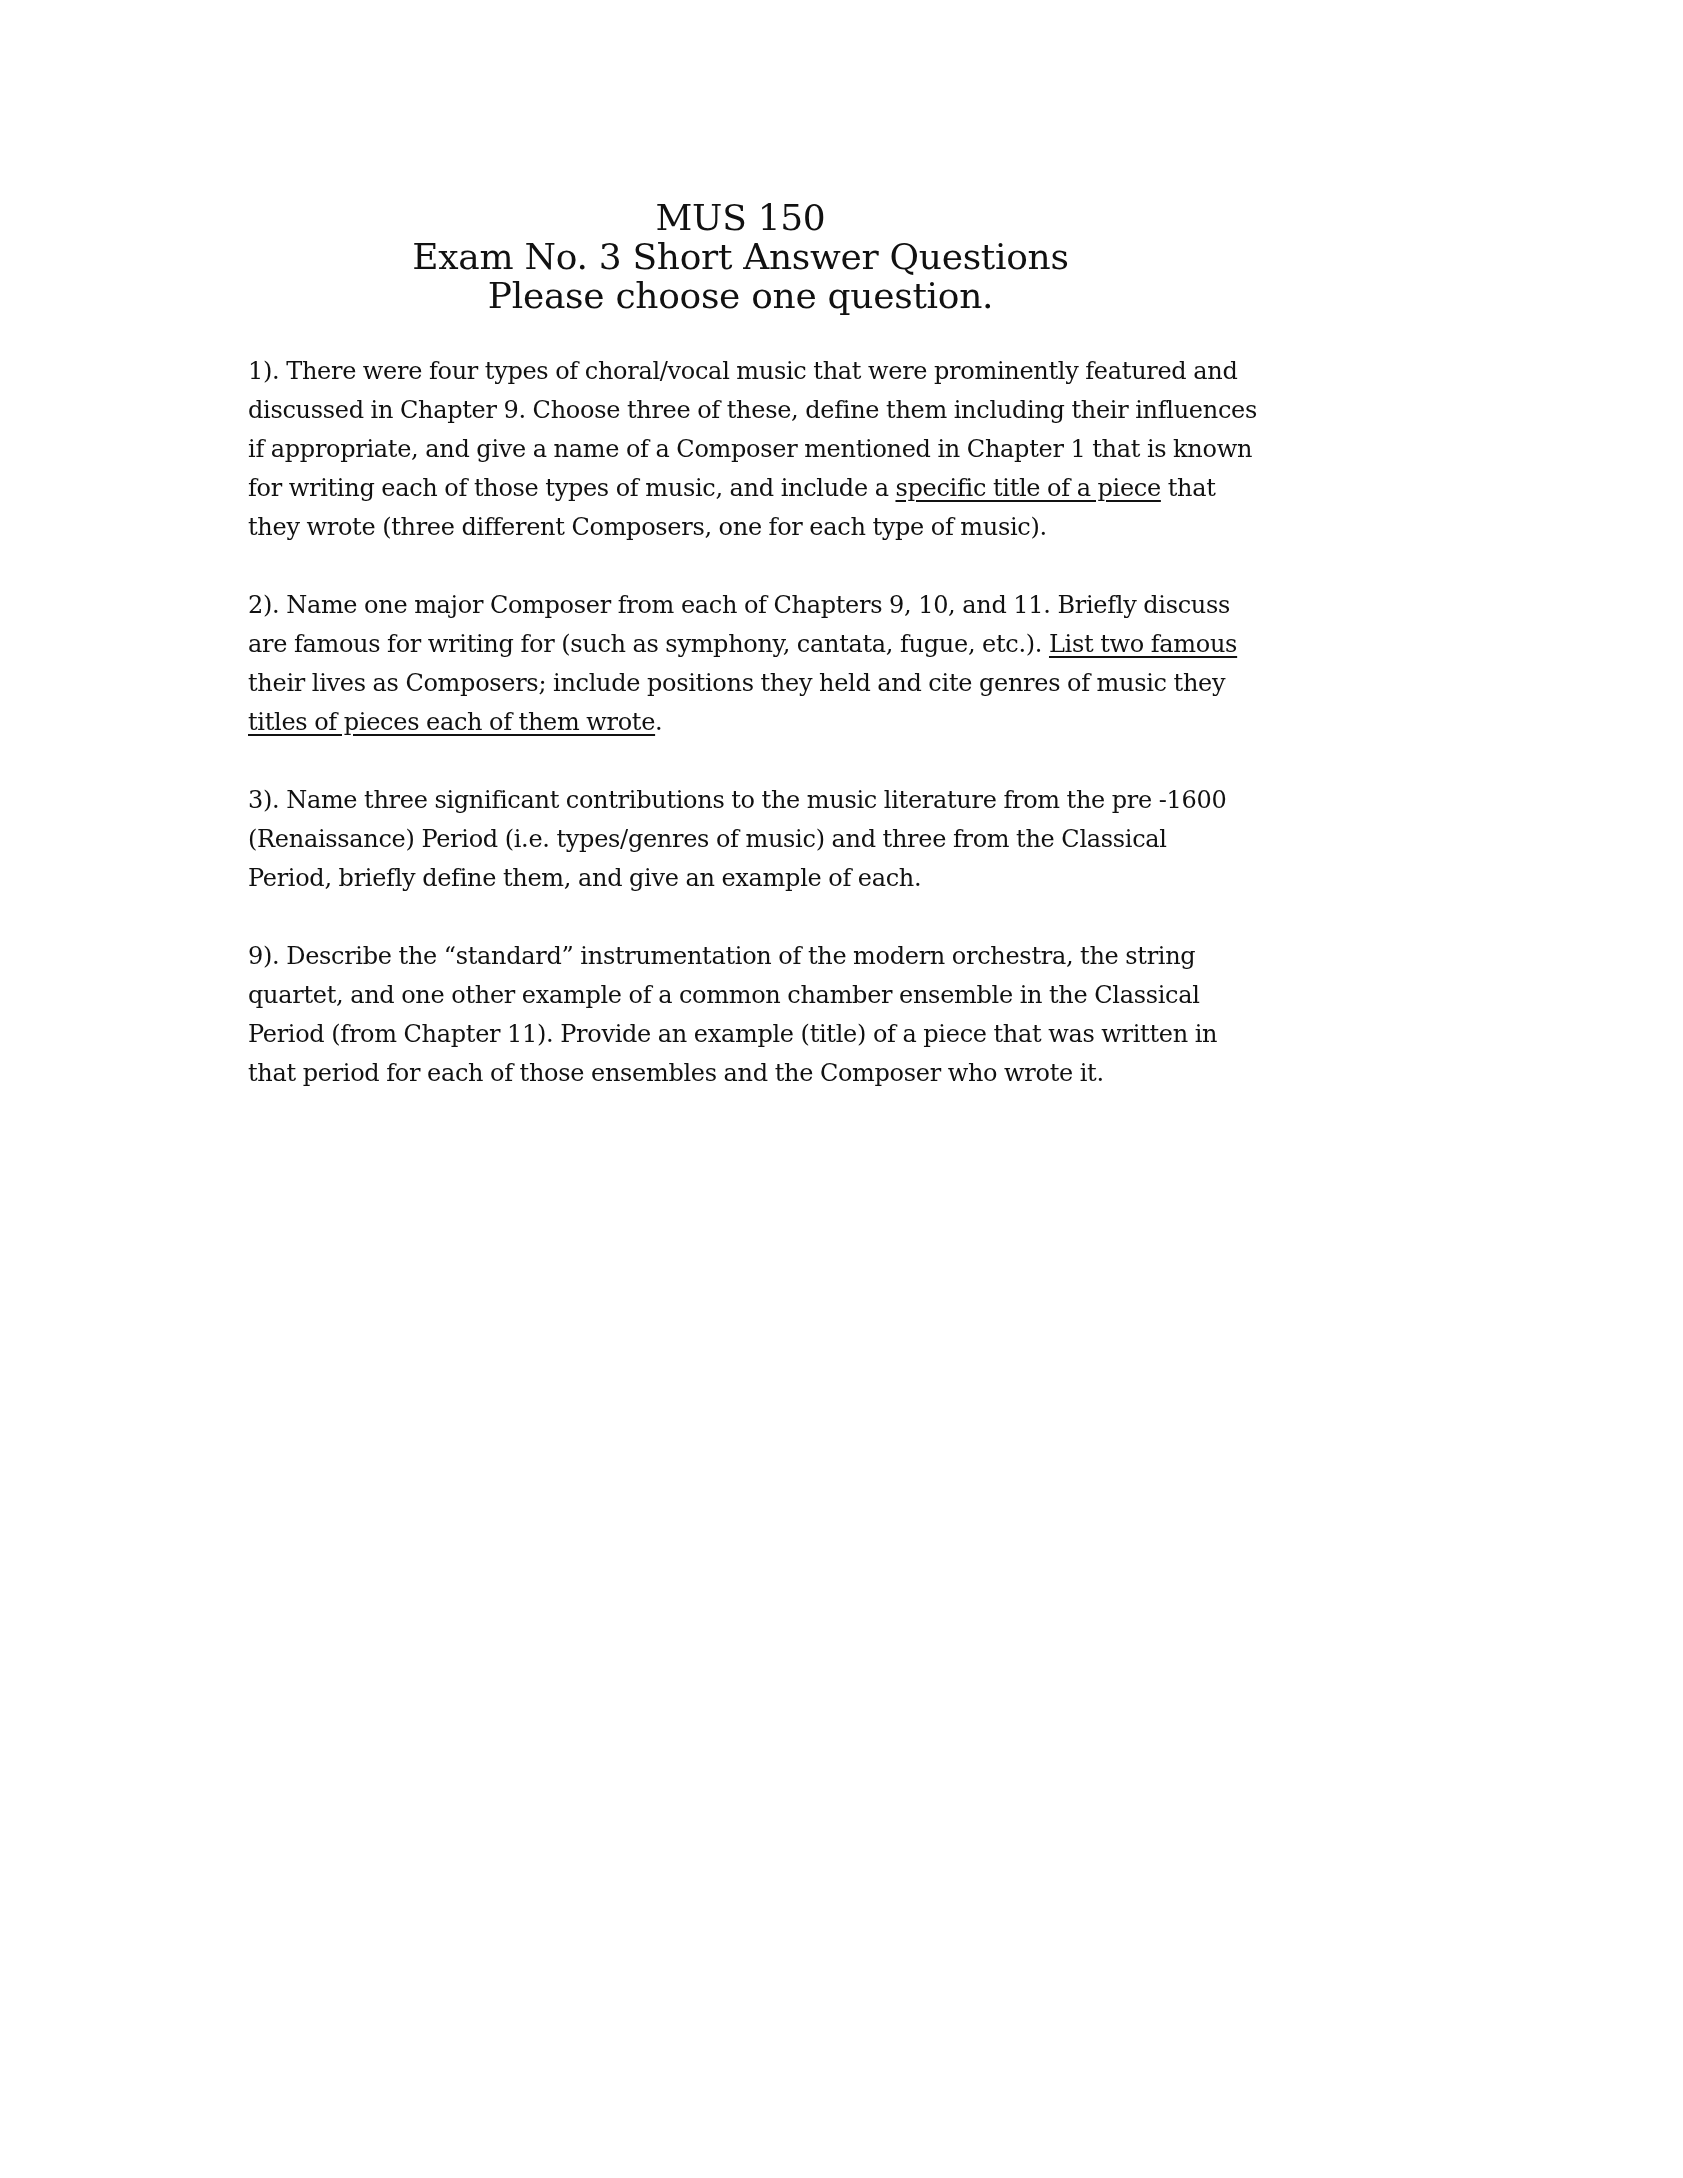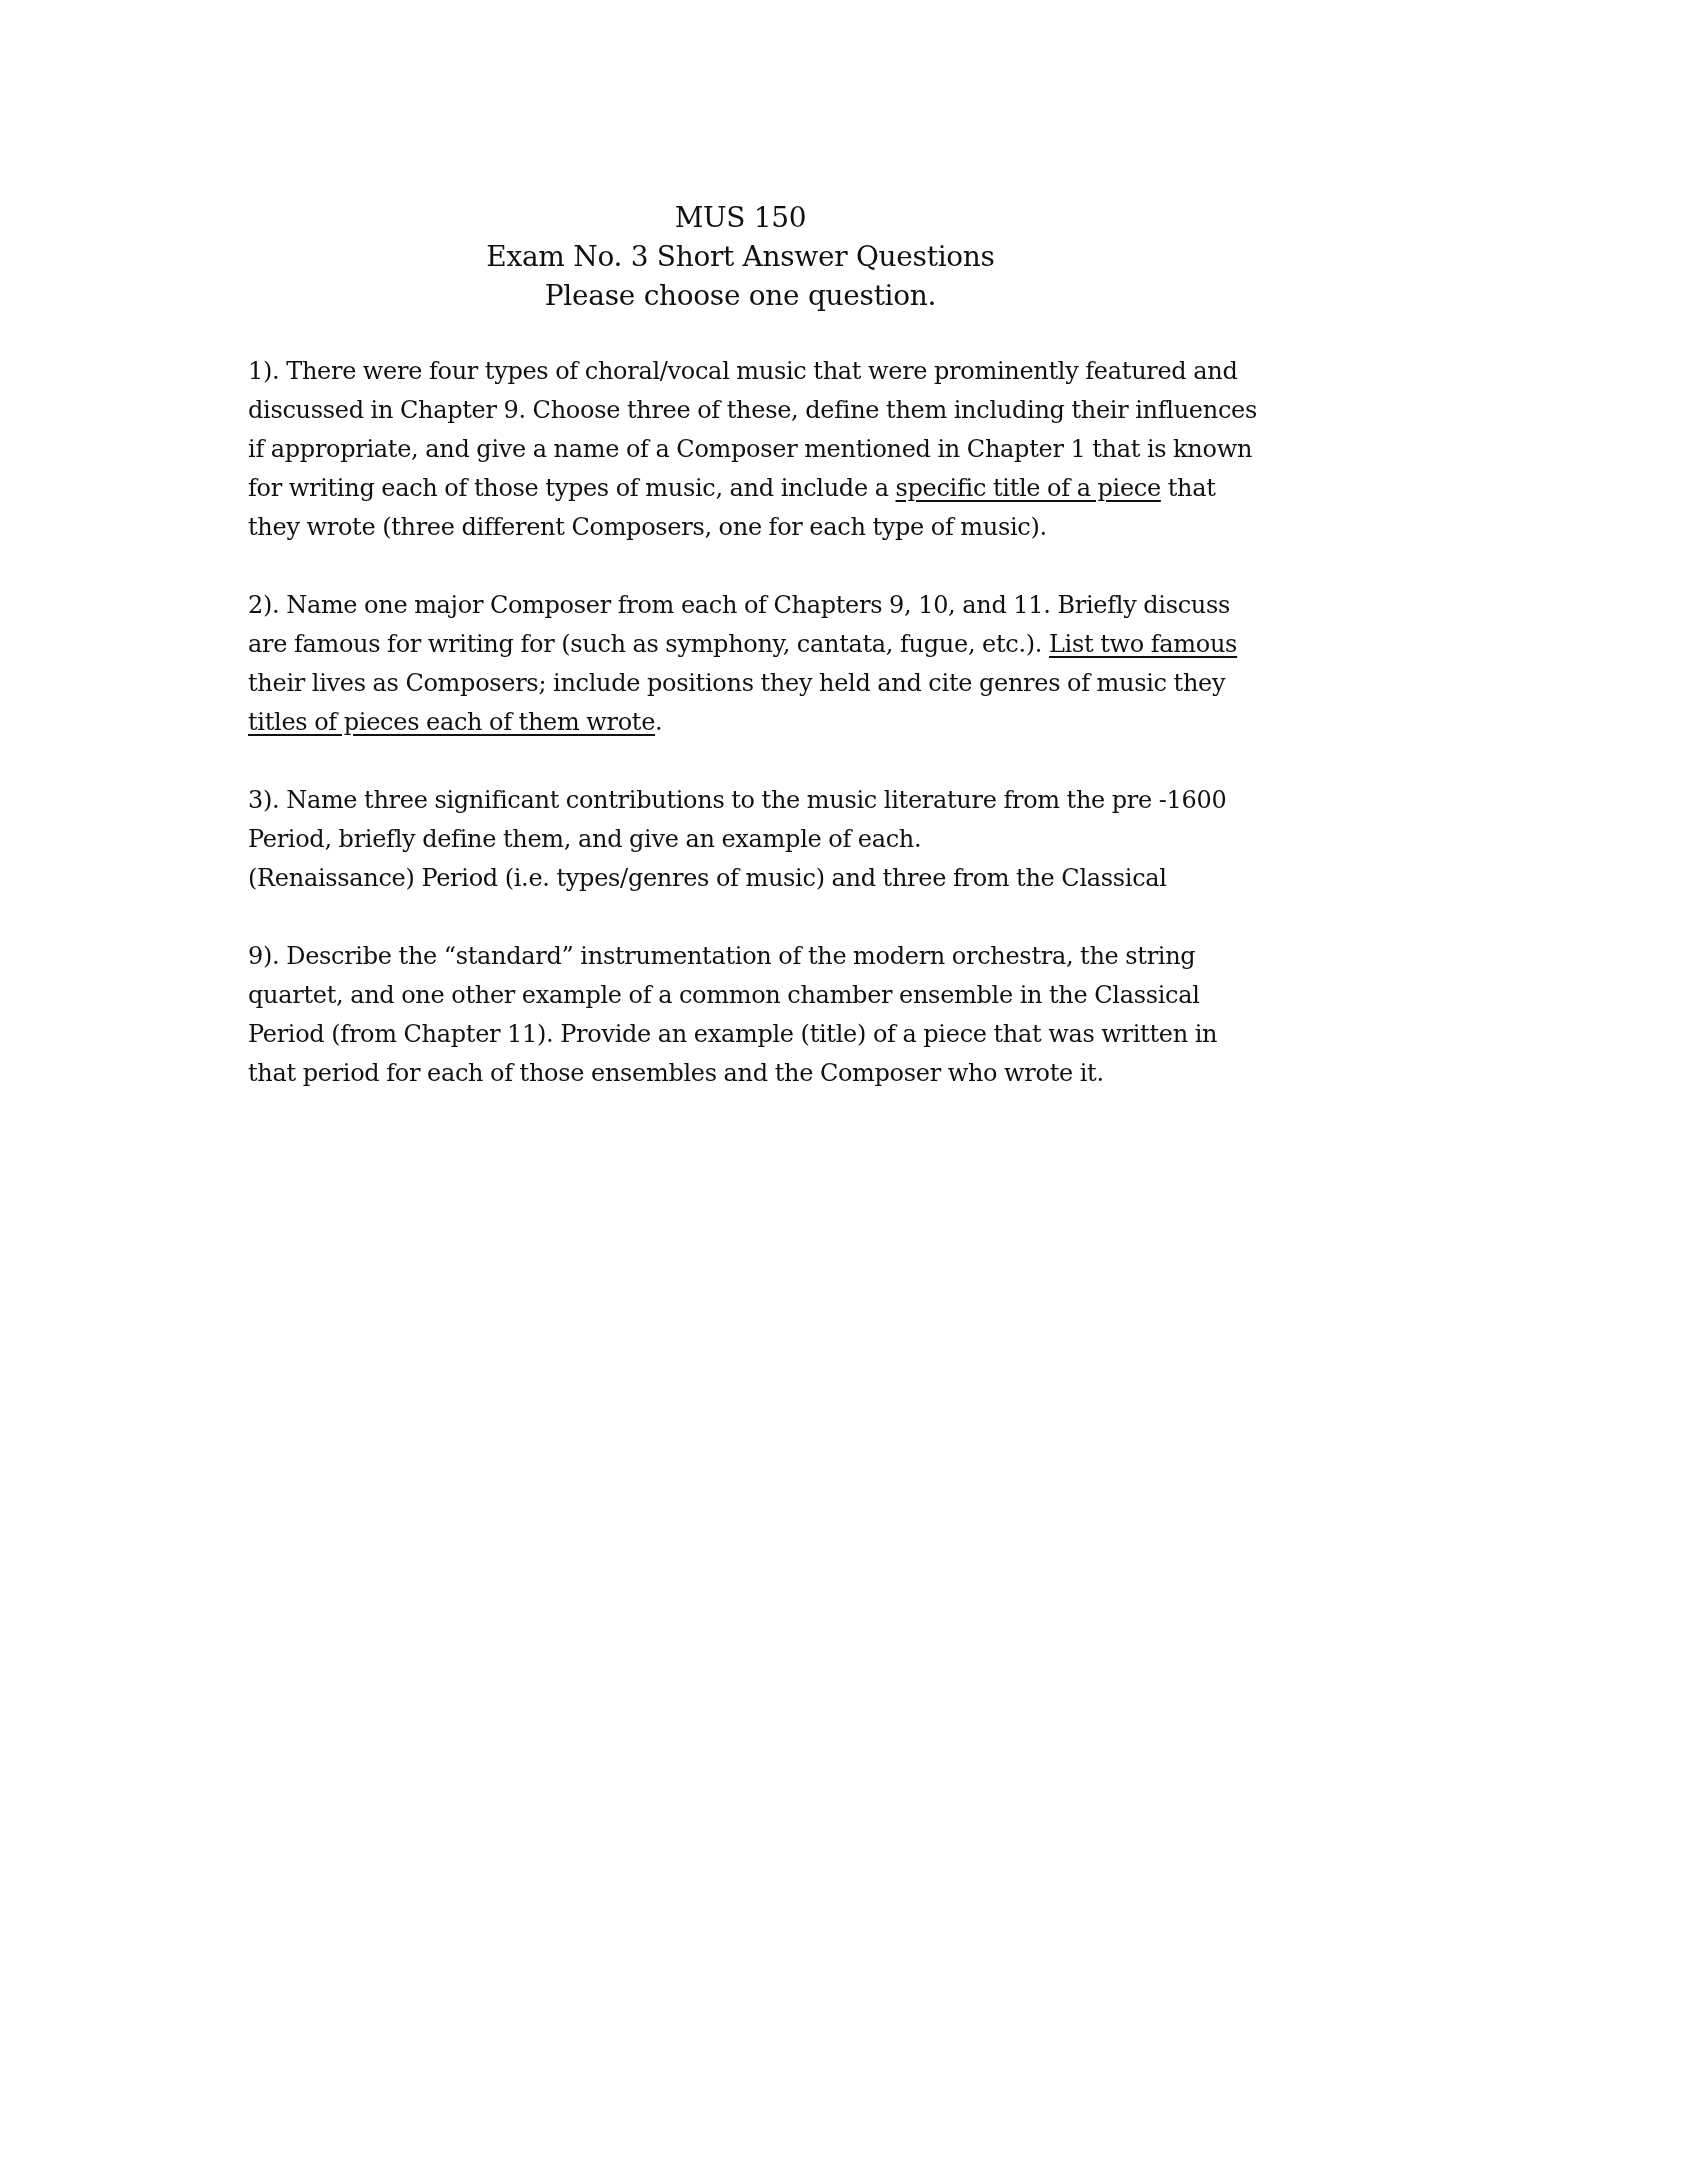--- a/index.html
+++ b/index.html
@@ -22,21 +22,21 @@
       width: 1683px;
       height: 2178px;
       background: #ffffff;
     }
     .header {
       position: absolute;
       left: 0;
       width: 1481px;
       top: 198px;
       text-align: center;
-      font-size: 28px;
+      font-size: 36px;
       line-height: 39px;
       letter-spacing: -0.3px;
     }
     .header div {
       white-space: nowrap;
     }
     .body {
       position: absolute;
       left: 248px;
       top: 352px;
@@ -82,22 +82,22 @@
 
     <div class="q">
       <span class="line"><span>2). Name one major Composer from each of Chapters 9, 10, and 11. Briefly discuss</span></span>
       <span class="line"><span>are famous for writing for (such as symphony, cantata, fugue, etc.). </span><span class="u">List two famous</span></span>
       <span class="line"><span>their lives as Composers; include positions they held and cite genres of music they</span></span>
       <span class="line"><span class="u">titles of pieces each of them wrote</span><span>.</span></span>
     </div>
 
     <div class="q">
       <span class="line"><span>3). Name three significant contributions to the music literature from the pre -1600</span></span>
+      <span class="line"><span>(Renaissance) Period (i.e. types/genres of music) and three from the Classical</span></span>
       <span class="line"><span>Period, briefly define them, and give an example of each.</span></span>
-      <span class="line"><span>(Renaissance) Period (i.e. types/genres of music) and three from the Classical</span></span>
     </div>
 
     <div class="q">
       <span class="line"><span>9). Describe the “standard” instrumentation of the modern orchestra, the string</span></span>
       <span class="line"><span>quartet, and one other example of a common chamber ensemble in the Classical</span></span>
       <span class="line"><span>Period (from Chapter 11).  Provide an example (title) of a piece that was written in</span></span>
       <span class="line"><span>that period for each of those ensembles and the Composer who wrote it.</span></span>
     </div>
 
   </div>

